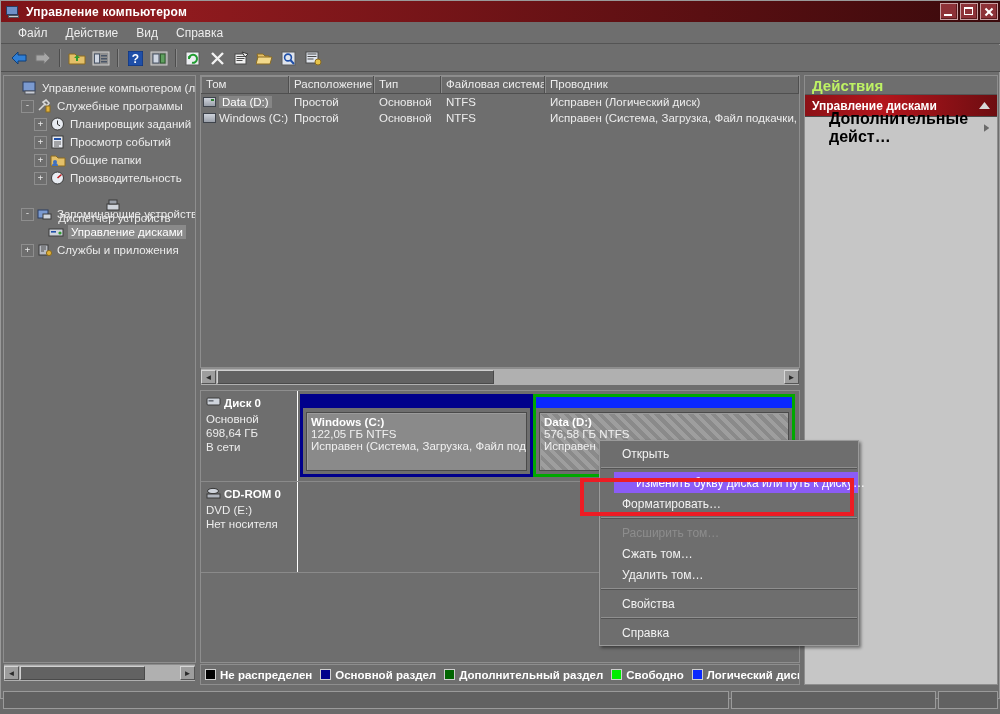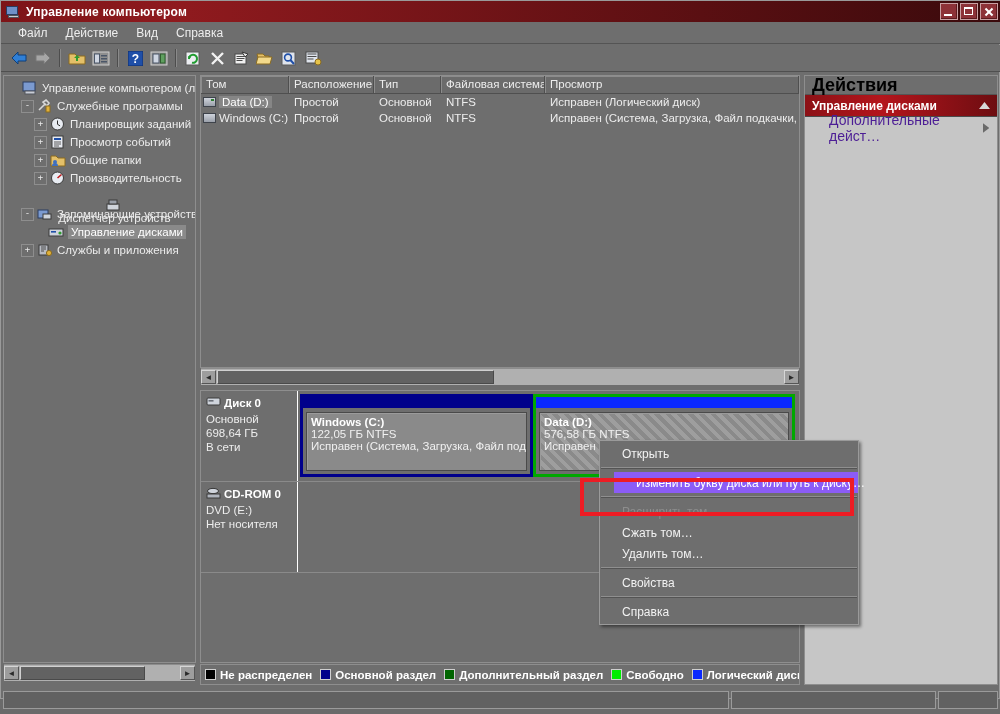--- a/index.html
+++ b/index.html
@@ -97,29 +97,29 @@
     display:flex;align-items:center;padding-left:4px;overflow:hidden;}
   .lg{display:flex;align-items:center;margin-right:8px;white-space:nowrap;}
   .lg i{width:11px;height:11px;display:inline-block;margin-right:4px;border:1px solid #cfcfcf;box-sizing:border-box;flex:none;}
   .lg span{font-size:11.5px;font-weight:bold;color:#fff;}
 
   
   .act-pane{position:absolute;left:803px;top:74px;width:194px;height:610px;
     background:#c6c6c6;border:1px solid #8e8e8e;box-sizing:border-box;overflow:hidden;}
   .act-title{height:19px;background:#6e6e6e;border-bottom:1px solid #555;
     display:flex;align-items:center;padding-left:7px;box-sizing:border-box;}
-  .act-title span{font-size:18px;font-weight:bold;color:#000000;}
+  .act-title span{font-size:15px;font-weight:bold;color:#bef264;}
   .act-bar{height:22px;background:linear-gradient(to right,#8c1116,#b4151c 40%,#6d0d11);
     display:flex;align-items:center;padding:0 7px;box-sizing:border-box;justify-content:space-between;
     border-bottom:1px solid #4a4a4a;}
   .act-bar span{font-size:12px;font-weight:bold;color:#fff;}
   .act-items{background:#c6c6c6;height:100%;}
   .act-item{height:22px;display:flex;align-items:center;justify-content:space-between;
     padding:0 8px 0 24px;box-sizing:border-box;}
-  .act-item span{font-size:14px;color:#4c1d95;}
+  .act-item span{font-size:16px;color:#000000;font-weight:bold;}
 
   
   .ctx{position:absolute;left:598px;top:439px;width:260px;
     background:#6e6e6e;border:1px solid #9a9a9a;box-sizing:border-box;
     box-shadow:2px 2px 3px rgba(0,0,0,.45);padding:2px 0;z-index:40;text-align:center;}
   .ctx .mi{height:21px;display:flex;align-items:center;padding-left:22px;
     font-size:12px;color:#f2f2f2;box-sizing:border-box;white-space:nowrap;}
   .ctx .mi.dis{color:#8d8d8d;}
   .ctx .mi.hl{background:#8b5cf6;color:#fff;margin-left:14px;}
   .ctx .msep{height:1px;background:#8f8f8f;border-bottom:1px solid #545454;margin:3px 1px;}
@@ -343,21 +343,21 @@
     <div class="thumb" style="width:125px;margin-left:1px;"></div>
     <div class="arw" style="margin-left:auto;">►</div>
   </div>
 
   <div class="list-pane">
     <div class="lv-head" id="lv-head">
         <div style="width: 88px;">Том</div>
         <div style="width: 85px;">Расположение</div>
         <div style="width: 67px;">Тип</div>
         <div style="width: 104px;">Файловая система</div>
-        <div style="width: 254px;">Просмотр</div>
+        <div style="width: 254px;">Проводник</div>
       </div>
     <div id="lv-body">
         <div class="lv-row">
           <div class="c0" style="width: 88px;">
             <span class="volico d"></span>
             <span class="volname sel">Data (D:)</span>
           </div>
           <div style="width: 85px;">Простой</div>
           <div style="width: 67px;">Основной</div>
           <div style="width: 104px;">NTFS</div>
@@ -476,20 +476,21 @@
           <path d="M0 0 L7 5 L0 10 Z" fill="#6a6a6a"></path>
         </svg>
       </div>
     </div>
   </div>
 
   <div class="ctx" id="ctx">
       <div class="mi">Открыть</div>
       <div class="msep"></div>
       <div class="mi hl">Изменить букву диска или путь к диску…</div>
+      <div class="mi">Форматировать…</div>
       <div class="msep"></div>
       <div class="mi dis">Расширить том…</div>
       <div class="mi">Сжать том…</div>
       <div class="mi">Удалить том…</div>
       <div class="msep"></div>
       <div class="mi">Свойства</div>
       <div class="msep"></div>
       <div class="mi">Справка</div>
     </div>
 

